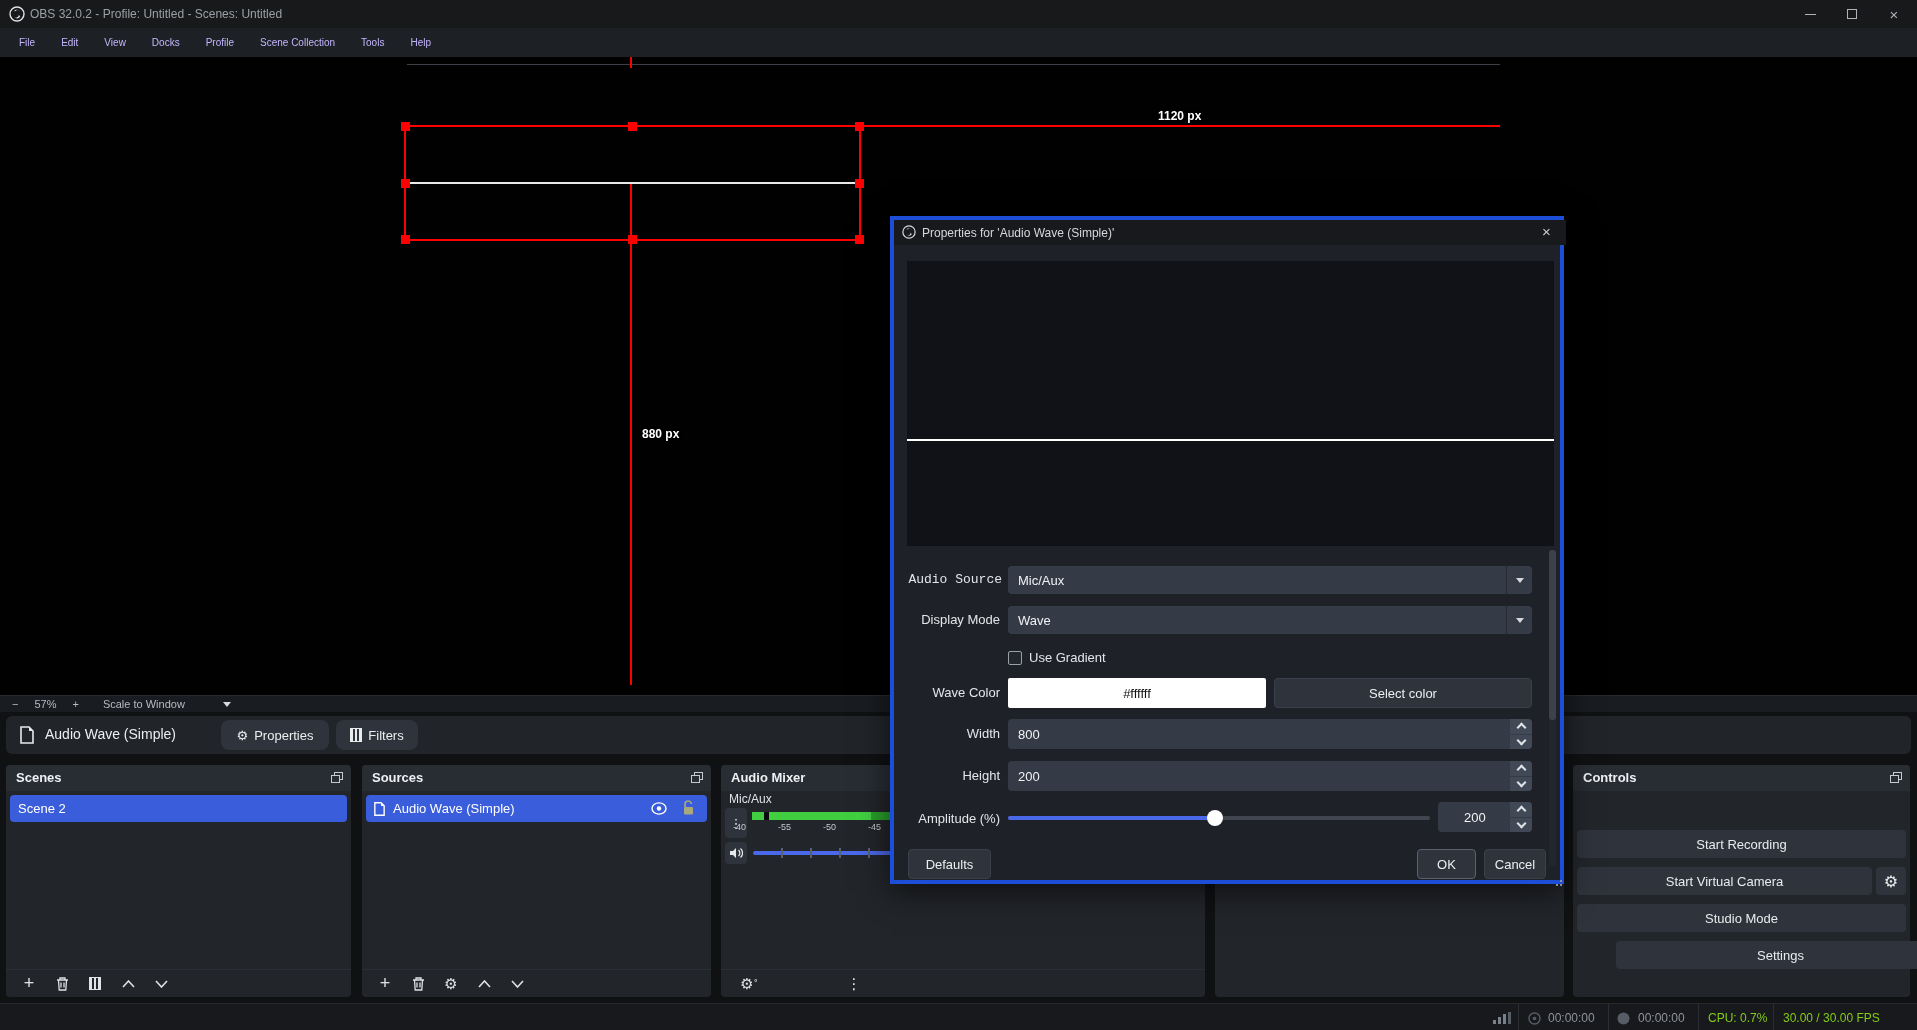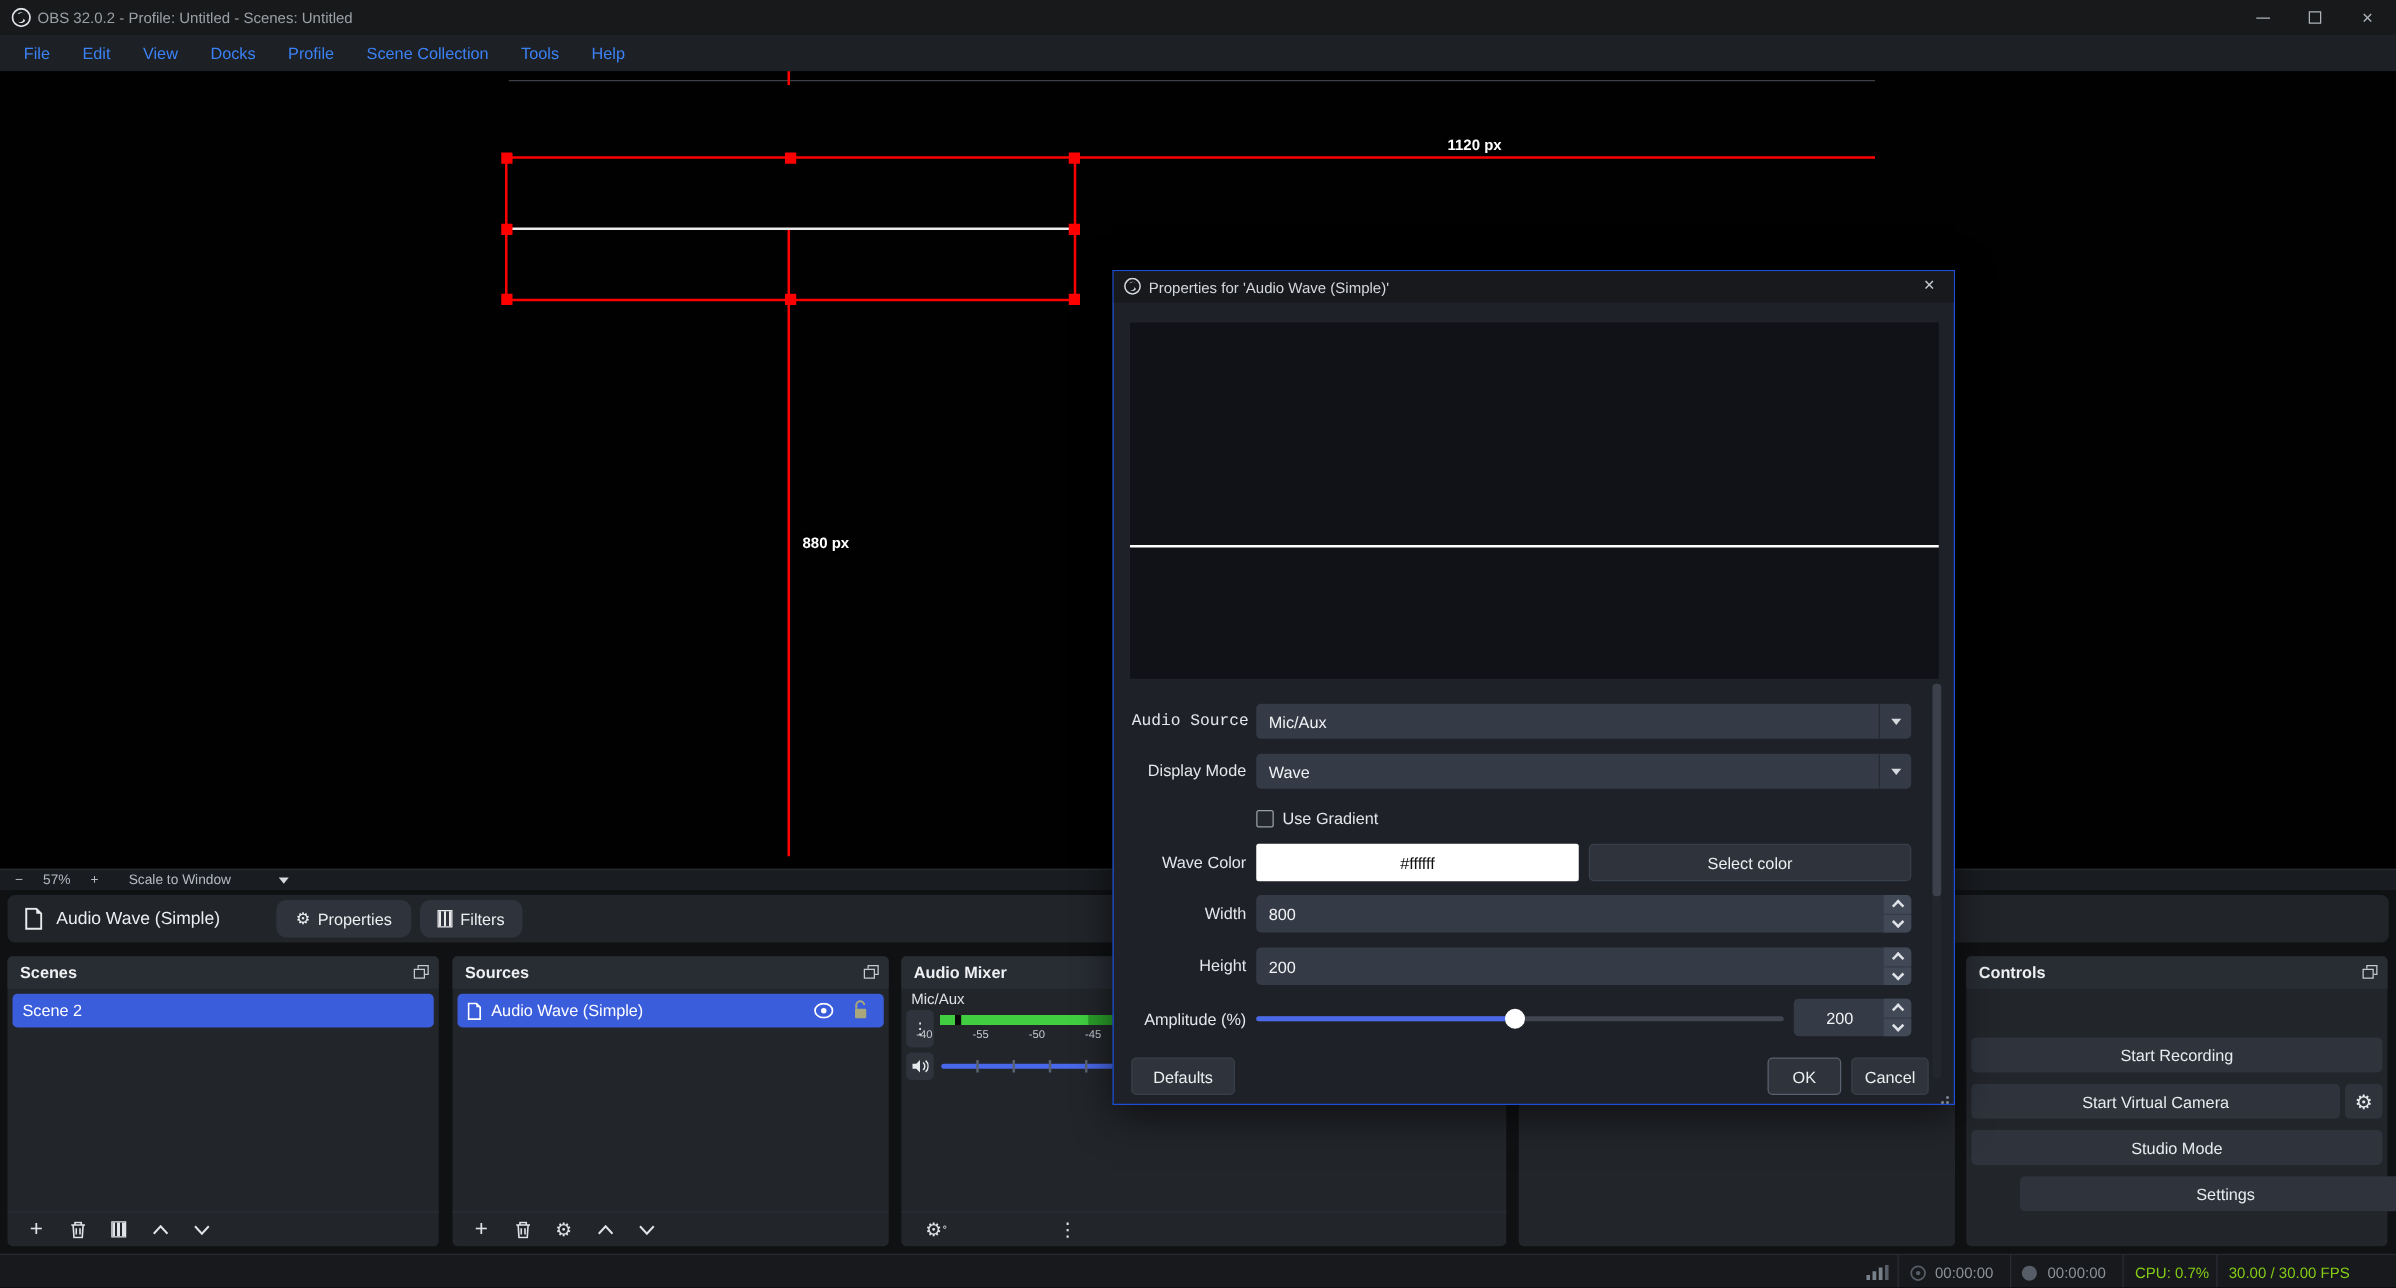--- a/index.html
+++ b/index.html
@@ -11,21 +11,21 @@
   
   #titlebar { left:0; top:0; width:1917px; height:28px; background:#17191b; }
   #titlebar .title { left:30px; top:7px; font-size:12px; color:#9aa0a6; }
   .winbtn { top:4px; width:28px; height:20px; display:flex; align-items:center; justify-content:center; color:#aeb4ba; }
   #btn-min { left:1796px; } #btn-max { left:1838px; } #btn-close { left:1880px; font-size:15px; }
   #btn-min .bar { width:11px; height:1px; background:#aeb4ba; }
   #btn-max .box { width:10px; height:10px; border:1px solid #aeb4ba; }
 
   
   #menubar { left:0; top:28px; width:1917px; height:29px; background:#1d2025; display:flex; align-items:center; padding-left:6px; }
-  .menu-item { padding:0 13px; font-size:13px; color:#3b82f6; line-height:29px; }
+  .menu-item { padding:0 13px; font-size:10px; color:#c4b5fd; line-height:29px; }
 
   
   #preview { left:0; top:57px; width:1917px; height:638px; background:#010102; }
   #canvas-topline { left:407px; top:7px; width:1093px; height:1px; background:#3c4046; }
   #sel { left:404px; top:68px; width:457px; height:116px; border:2px solid #ff0000; }
   .handle { position:absolute; width:9px; height:9px; background:#ff0000; }
   #wave-line { left:405px; top:125px; width:455px; height:2px; background:#e9e9e9; }
   #vguide-stub { left:630px; top:0px; width:2px; height:11px; background:#ff0000; }
   #vguide { left:630px; top:127px; width:2px; height:501px; background:#ff0000; }
   #hguide { left:861px; top:68px; width:639px; height:2px; background:#ff0000; }
@@ -67,21 +67,21 @@
     font-size:13px; color:#e9ebee; display:flex; align-items:center; justify-content:center; }
 
   
   #statusbar { left:0; top:1003px; width:1917px; height:27px; background:#17191d; border-top:1px solid #26292e;
     font-size:12px; color:#8e939a; }
   #statusbar .sep { position:absolute; top:0; width:1px; height:26px; background:#2a2d33; }
   .stat { position:absolute; top:7px; }
   .bright { color:#84cc16; }
 
   
-  #dialog { left:890px; top:216px; width:674px; height:668px; background:#1e2127; border:1px solid #1d4ed8;
+  #dialog { left:890px; top:216px; width:674px; height:668px; background:#1e2127; border:4px solid #1d4ed8;
     box-shadow:0 8px 30px rgba(0,0,0,.6); z-index:50; }
   #dlg-title { left:0; top:0; width:672px; height:25px; background:#17191d; }
   #dlg-title .t { left:28px; top:6px; font-size:12px; color:#d4d7db; }
   #dlg-preview { left:13px; top:41px; width:647px; height:285px; background:#101217; }
   #dlg-wave { left:0px; top:178px; width:647px; height:2px; background:#ffffff; }
   .dlg-label { position:absolute; width:106px; text-align:right; font-size:13px; color:#e4e6e9; }
   .combo { position:absolute; left:114px; width:524px; height:28px; background:#353b46; border-radius:4px;
     font-size:13px; color:#f0f2f4; display:flex; align-items:center; padding-left:10px; }
   .combo-arrow { position:absolute; right:0; top:0; width:26px; height:28px; border-left:1px solid #262b33;
     display:flex; align-items:center; justify-content:center; }

